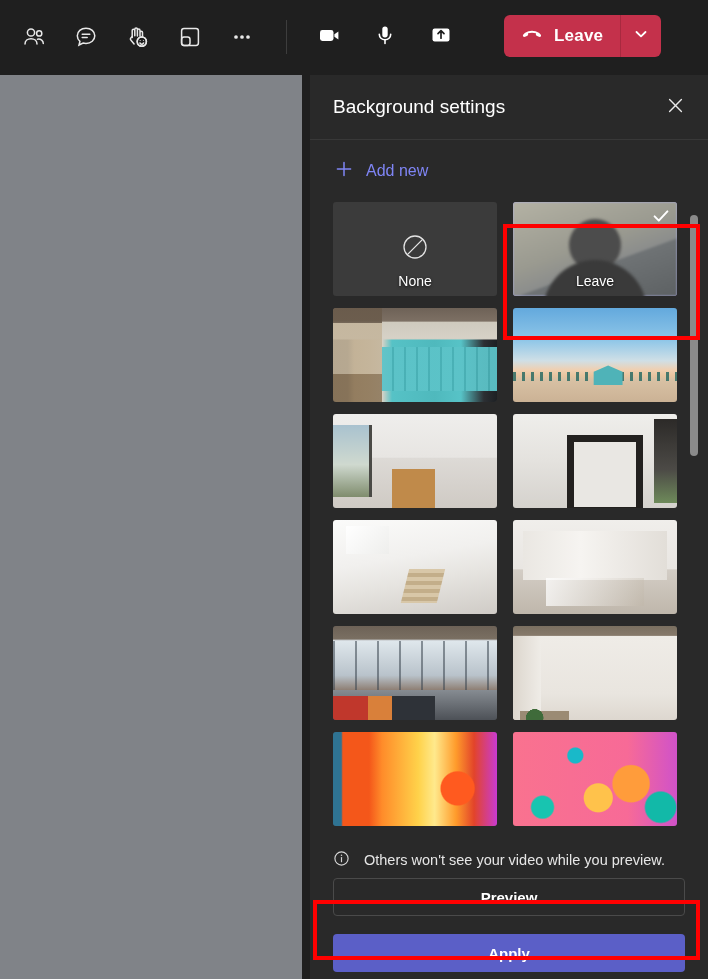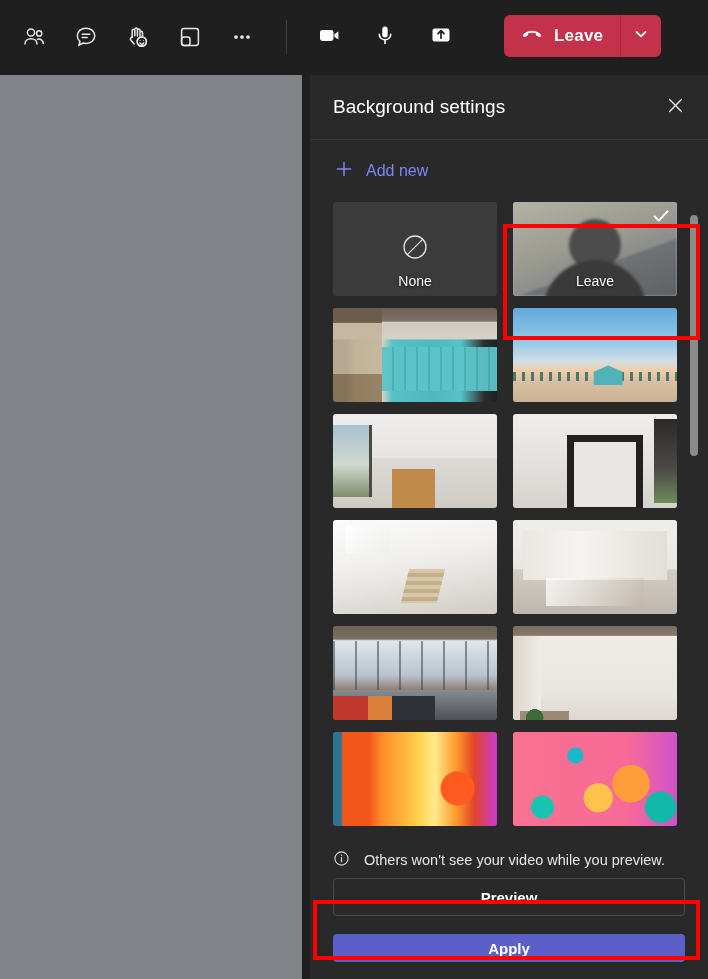--- a/index.html
+++ b/index.html
@@ -212,21 +212,21 @@
   .info-row { display: flex; align-items: center; gap: 14px; height: 40px; padding-top: 4px; text-align: center; }
   .info-text { color: #e6e6e6; font-size: 14.5px; }
   .btn-preview {
     height: 38px; width: 100%; border: 1px solid #4a4a4a; border-radius: 4px;
     background: transparent; color: #fff; font-size: 15px; font-weight: bold;
     display: flex; align-items: center; justify-content: center; cursor: pointer;
     font-family: "Liberation Sans", sans-serif;
   }
   .apply-zone { margin-top: 18px; position: relative; }
   .btn-apply {
-    height: 28px; width: 100%; border: none; border-radius: 4px;
+    height: 38px; width: 100%; border: none; border-radius: 4px;
     background: #5b5fc7; color: #fff; font-size: 15px; font-weight: bold;
     display: flex; align-items: center; justify-content: center; cursor: pointer;
     font-family: "Liberation Sans", sans-serif;
   }
 
   
   .redbox { position: absolute; border: 4px solid #ff0000; pointer-events: none; z-index: 50; }
   #redbox-blur { left: 503px; top: 224px; width: 197px; height: 116px; }
   #redbox-apply { left: 313px; top: 900px; width: 387px; height: 60px; }
 </style>

